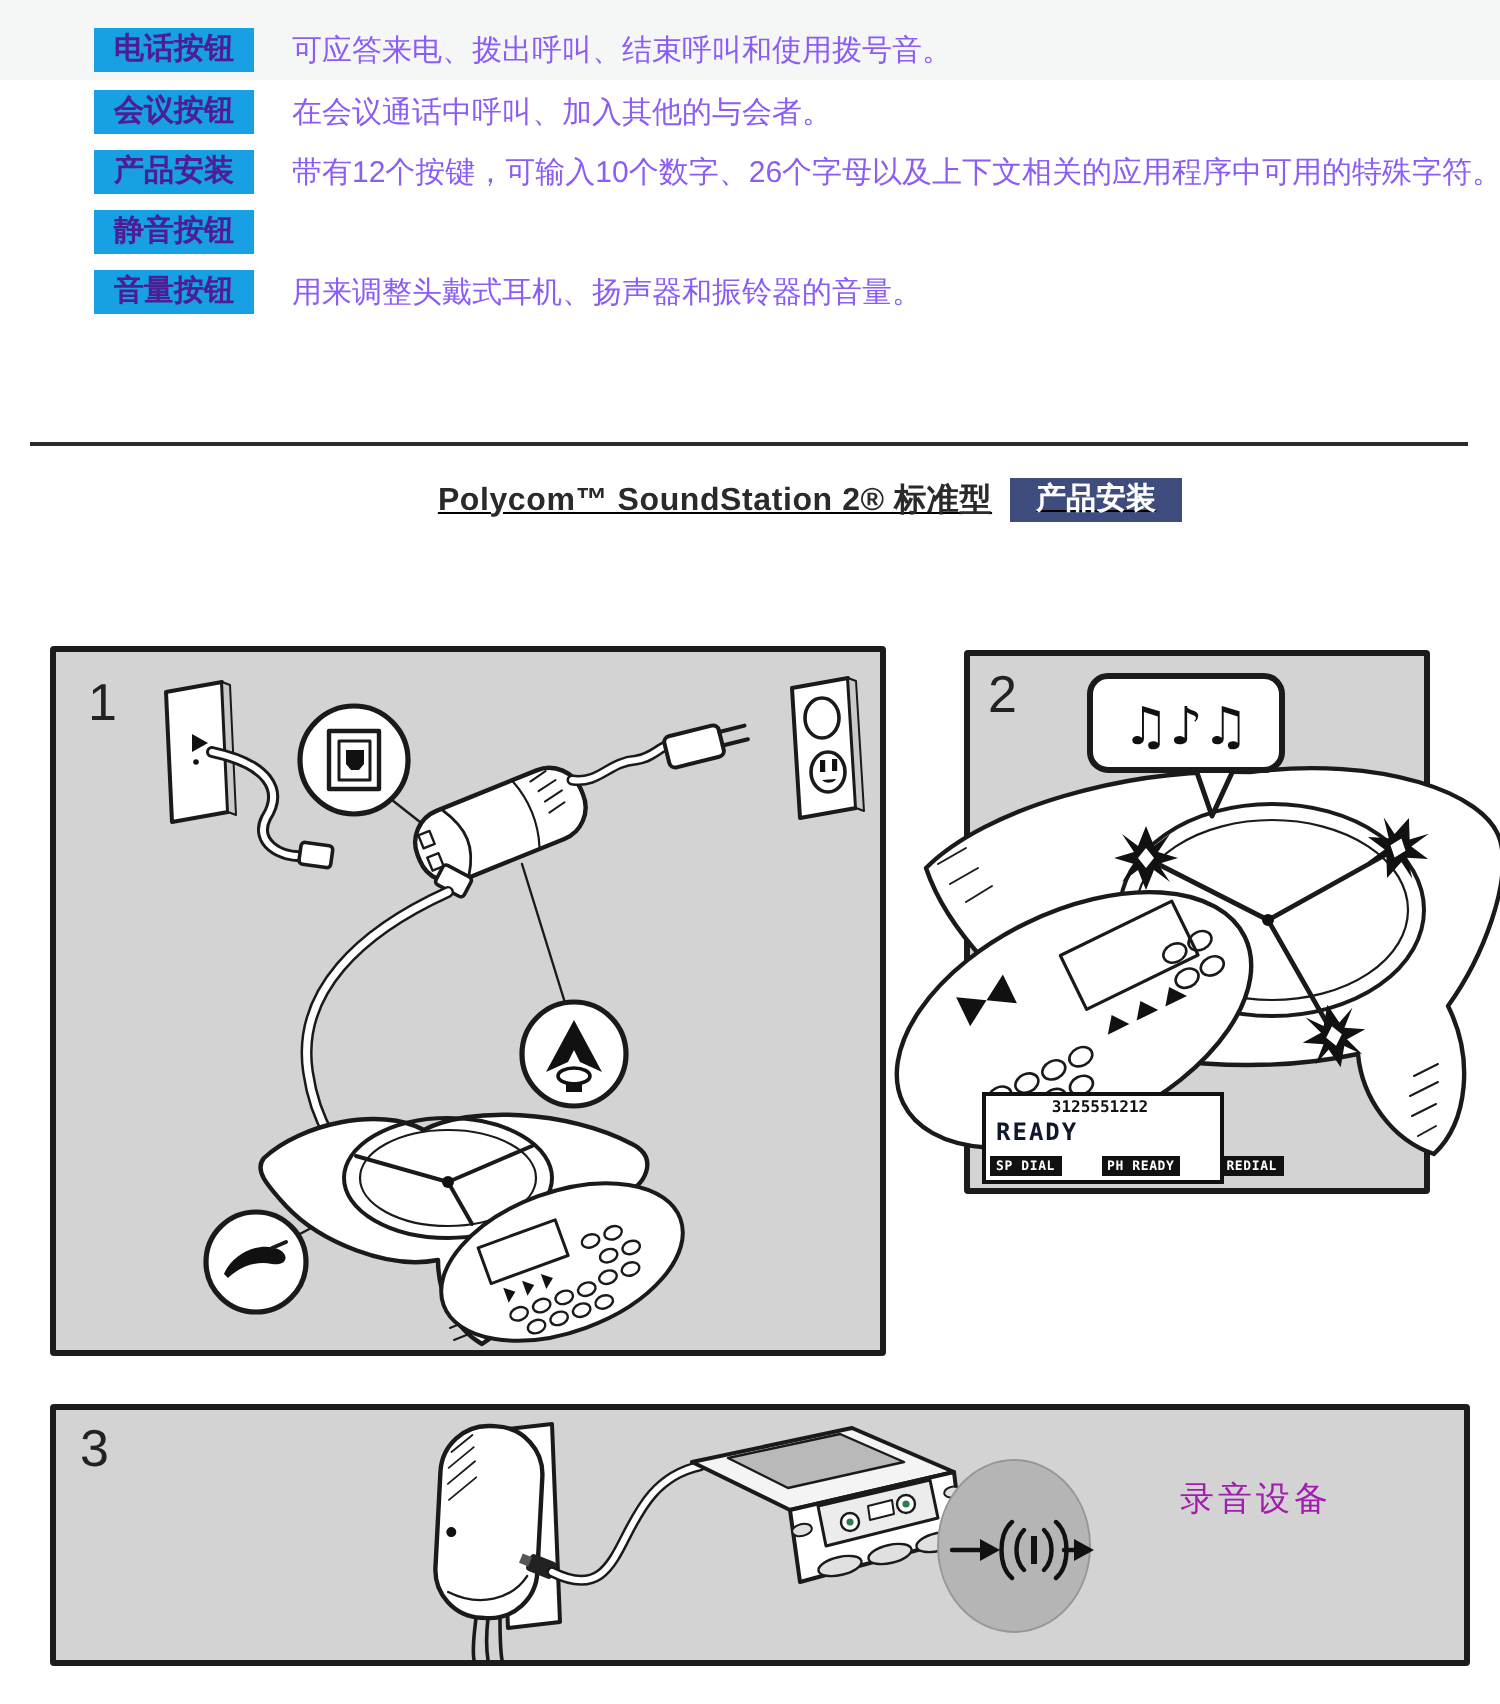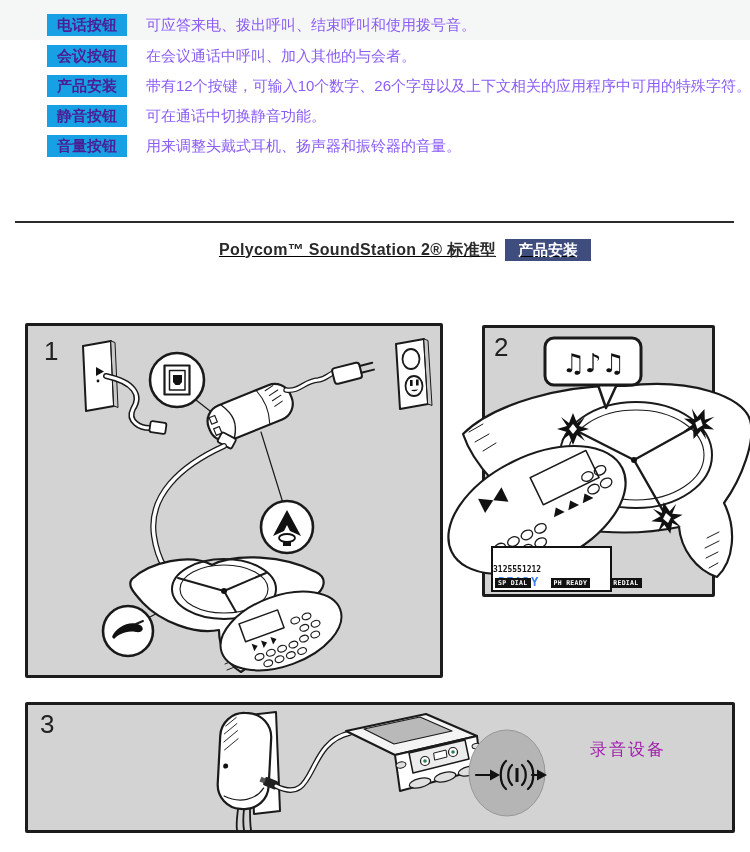--- a/index.html
+++ b/index.html
@@ -21,22 +21,22 @@
   #panel2{left:482px;top:325px;width:233px;height:272px;overflow:visible;}
   #panel3{left:25px;top:702px;width:710px;height:131px;}
   .panel-number{position:absolute;font-size:26px;color:#222;line-height:1;z-index:5;}
   #panel1 .panel-number{left:16px;top:12px;}
   #panel2 .panel-number{left:9px;top:6px;}
   #panel3 .panel-number{left:12px;top:6px;}
   .panel svg{position:absolute;left:0;top:0;overflow:visible;}
   .display-mock{position:absolute;left:6px;top:218px;width:121px;height:46px;background:#fff;
        border:2px solid #111;box-sizing:border-box;z-index:6;
        font-family:"DejaVu Sans Mono","Liberation Mono",monospace;}
-  .display-number{text-align:left;font-size:8px;font-weight:bold;color:#111;padding:1px 3px 0 0;line-height:9px;margin-top:16px;}
-  .display-status{font-size:12px;font-weight:bold;color:#3b82f6;padding:2px 0 0 5px;line-height:12px;letter-spacing:1px;}
+  .display-number{text-align:center;font-size:8px;font-weight:bold;color:#111;padding:1px 3px 0 0;line-height:9px;}
+  .display-status{font-size:12px;font-weight:bold;color:#0f172a;padding:2px 0 0 5px;line-height:12px;letter-spacing:1px;}
   .softkeys{position:absolute;left:2px;bottom:2px;display:flex;}
   .softkey{background:#111;color:#fff;font-size:6.5px;font-weight:bold;padding:1px 3px;margin-right:20px;
        letter-spacing:0.3px;white-space:nowrap;text-align:center;}
   .panel3-label{position:absolute;left:562px;top:33px;font-size:17px;color:#a21caf;letter-spacing:2px;}
 </style>
 </head>
 <body>
 
 <div class="top-strip"></div>
 
@@ -47,21 +47,20 @@
 <div class="feature-row" style="top:45px">
   <span class="feature-badge">会议按钮</span>
   <span class="feature-desc">在会议通话中呼叫、加入其他的与会者。</span>
 </div>
 <div class="feature-row" style="top:75px">
   <span class="feature-badge">产品安装</span>
   <span class="feature-desc">带有12个按键，可输入10个数字、26个字母以及上下文相关的应用程序中可用的特殊字符。</span>
 </div>
 <div class="feature-row" style="top:105px">
   <span class="feature-badge">静音按钮</span>
-  <span class="feature-desc">可在通话中切换静音功能。</span>
 </div>
 <div class="feature-row" style="top:135px">
   <span class="feature-badge">音量按钮</span>
   <span class="feature-desc">用来调整头戴式耳机、扬声器和振铃器的音量。</span>
 </div>
 
 <div class="divider"></div>
 
 <div class="title-row">
   <span class="title-text">Polycom™ SoundStation 2® 标准型</span>

